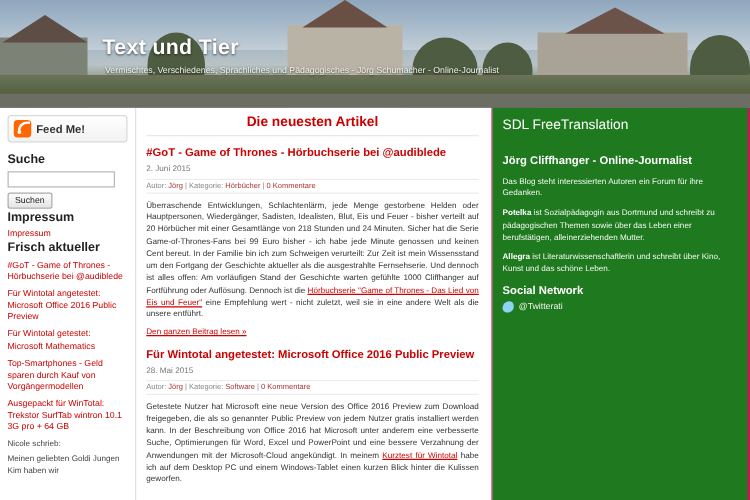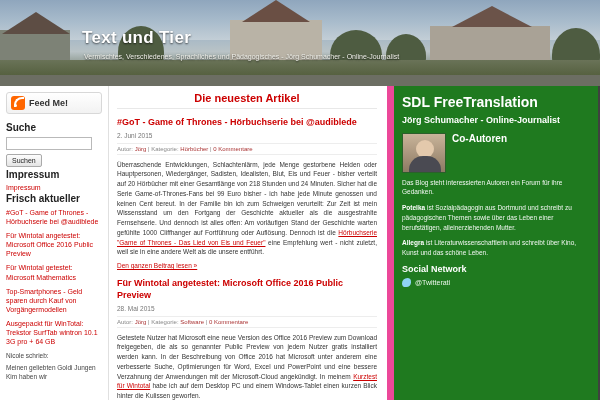--- a/index.html
+++ b/index.html
@@ -71,36 +71,36 @@
     font-size: 7px;
     color: #f0f0ea;
     text-shadow: 0 1px 2px rgba(0,0,0,.7);
   }
 
   
   .body-wrap {
     display: flex;
     width: 600px;
     height: 314px;
-    background: #404040;
+    background: #be185d;
   }
   .col-left {
     width: 108px;
     flex: 0 0 108px;
     padding: 6px 6px 0 6px;
     background: #ffffff;
     overflow: hidden;
   }
   .col-main {
     width: 286px;
     flex: 0 0 286px;
     padding: 6px 10px 0 8px;
     background: #ffffff;
     border-left: 1px solid #e0e0e0;
-    border-right: 7px solid #ec4899;
+    border-right: 1px solid #ec4899;
     overflow: hidden;
   }
   .col-right {
     width: 204px;
     flex: 0 0 204px;
     background: #1f7a1f;
     color: #ffffff;
     padding: 6px 8px 0 8px;
     overflow: hidden;
   }
@@ -233,24 +233,24 @@
   .readmore {
     font-size: 6.5px;
     color: #cc0000;
     text-decoration: underline;
     display: inline-block;
     margin-bottom: 9px;
   }
 
   
   .rside-h {
-    font-size: 14px;
-    font-weight: bold;
-    color: #ffffff;
-    margin: 2px 0 5px;
+    font-size: 11px;
+    font-weight: normal;
+    color: #ffffff;
+    margin: 2px 0 17px;
   }
   .ft-badge {
     width: 96px;
     background: #ffffff;
     border: 1px solid #cfcfcf;
     padding: 4px 5px 5px;
     margin-bottom: 8px;
   }
   .ft-badge .ft-t1 {
     font-size: 8px; font-weight: bold; color: #1a4fa0; line-height: 1.1;
@@ -430,26 +430,22 @@
           <span>Getestete Nutzer hat Microsoft eine neue Version des Office 2016 Preview zum Download freigegeben, die als so genannter Public Preview von jedem Nutzer gratis installiert werden kann. In der Beschreibung von Office 2016 hat Microsoft unter anderem eine verbesserte Suche, Optimierungen für Word, Excel und PowerPoint und eine bessere Verzahnung der Anwendungen mit der Microsoft-Cloud angekündigt. In meinem</span>
           <a href="#">Kurztest für Wintotal</a><span> habe ich auf dem Desktop PC und einem Windows-Tablet einen kurzen Blick hinter die Kulissen geworfen.</span>
         </p>
       </div>
     </div>
 
     <div class="col-right">
       <div class="rside-h">SDL FreeTranslation</div>
 
 
-      <div class="rs-title">Jörg Schumacher - Online-Journalist</div>
-
-      <div class="coauth-row">
-        <div class="avatar"></div>
-        <div class="coauth-head">Co-Autoren</div>
-      </div>
+      <div class="rs-title">Jörg Cliffhanger - Online-Journalist</div>
+
 
       <div class="rs-text">Das Blog steht interessierten Autoren ein Forum für ihre Gedanken.</div>
 
       <div class="rs-text"><b>Potelka</b><span> ist Sozialpädagogin aus Dortmund und schreibt zu pädagogischen Themen sowie über das Leben einer berufstätigen, alleinerziehenden Mutter.</span></div>
 
       <div class="rs-text"><b>Allegra</b><span> ist Literaturwissenschaftlerin und schreibt über Kino, Kunst und das schöne Leben.</span></div>
 
       <div class="rs-sec-h">Social Network</div>
       <div class="tw-row">
         <span class="tw-bird"></span>

